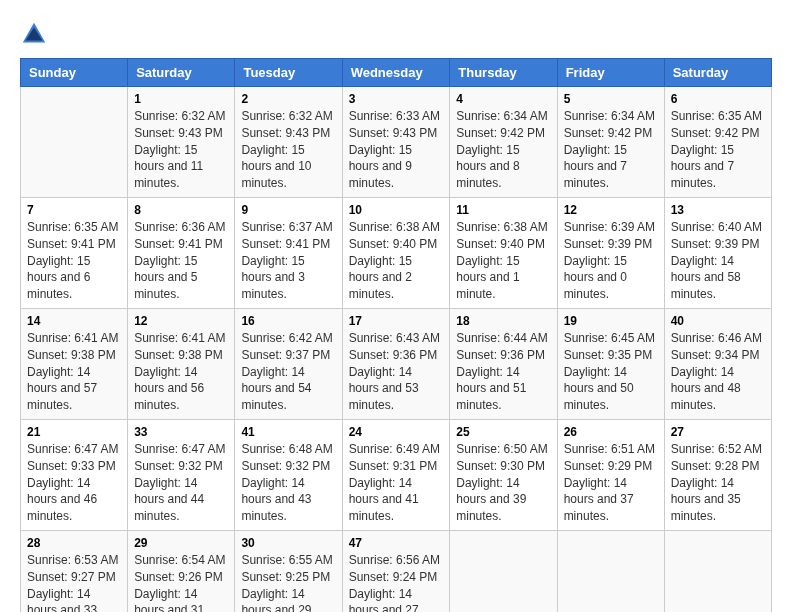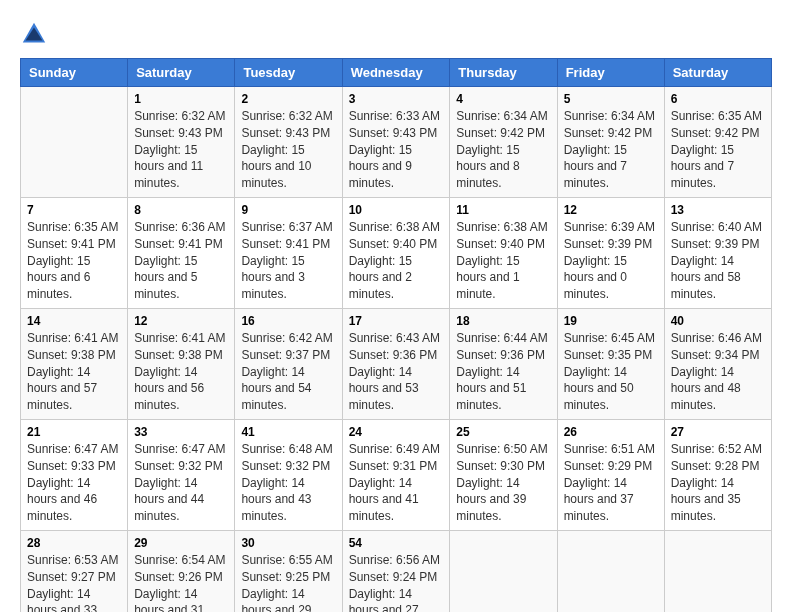--- a/index.html
+++ b/index.html
@@ -247,21 +247,21 @@
         </td>
         <td>
           <span class="day-number">29</span>
           <div class="day-info">Sunrise: 6:54 AM<br>Sunset: 9:26 PM<br>Daylight: 14 hours and 31 minutes.</div>
         </td>
         <td>
           <span class="day-number">30</span>
           <div class="day-info">Sunrise: 6:55 AM<br>Sunset: 9:25 PM<br>Daylight: 14 hours and 29 minutes.</div>
         </td>
         <td>
-          <span class="day-number">54</span>
+          <span class="day-number">47</span>
           <div class="day-info">Sunrise: 6:56 AM<br>Sunset: 9:24 PM<br>Daylight: 14 hours and 27 minutes.</div>
         </td>
         <td></td>
         <td></td>
         <td></td>
       </tr>
     </tbody>
 </table>
 
 </body></html>

